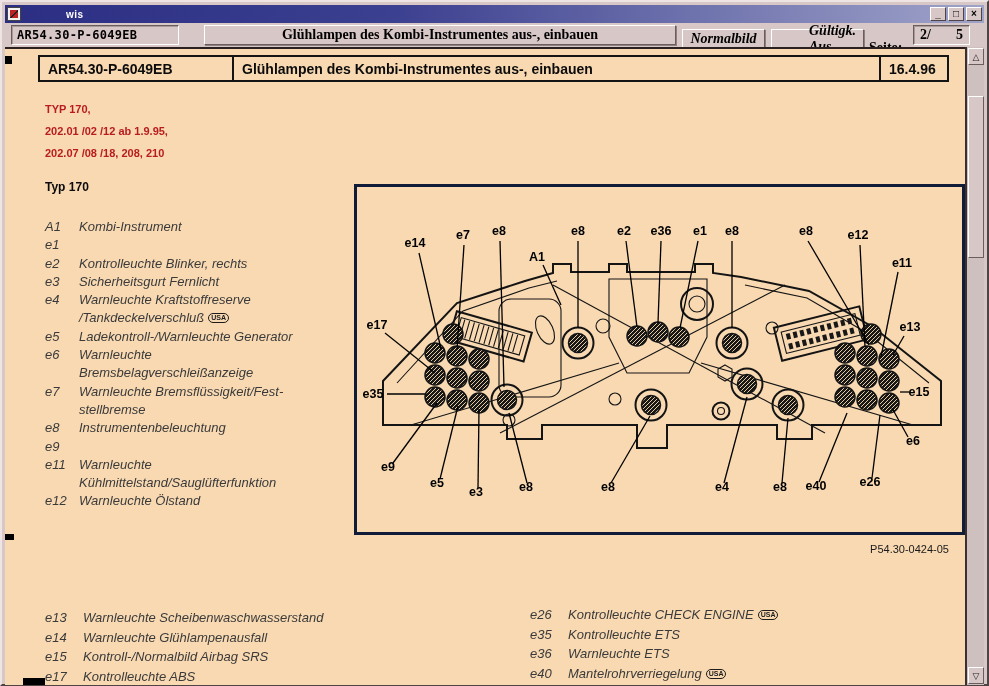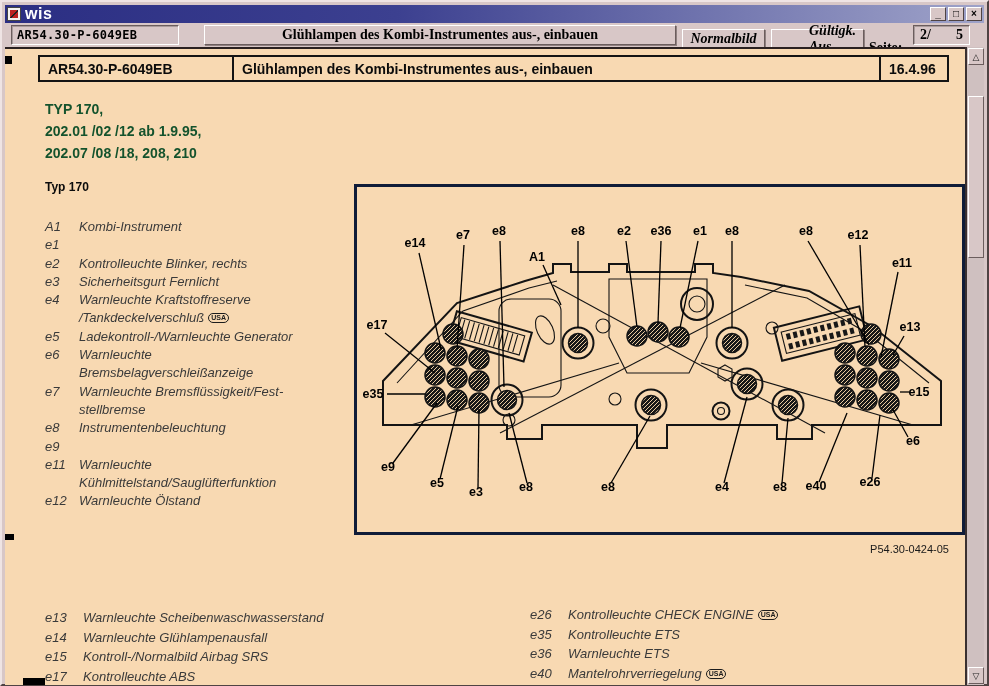--- a/index.html
+++ b/index.html
@@ -21,21 +21,21 @@
     display:flex; align-items:center; padding:0 2px; gap:4px;
   }
   .app-icon{
     width:14px; height:14px; background:#f4f2f0; border:1px solid #444;
     position:relative; flex:0 0 auto;
   }
   .app-icon::before{
     content:""; position:absolute; left:2px; top:2px; width:8px; height:8px;
     background:linear-gradient(135deg,#b22 0 45%,#222 45% 60%,#b22 60% 100%);
   }
-  .app-title{ color:#fff; font-weight:bold; font-size:16px; letter-spacing:.5px; }
+  .app-title{ color:#fff; font-weight:bold; font-size:10px; letter-spacing:.5px;margin-left:41px; }
   .win-buttons{ margin-left:auto; display:flex; gap:2px; }
   .win-btn{
     width:16px; height:14px; background:#d8c7c7; font-size:10px; line-height:11px;
     text-align:center; color:#000; font-weight:bold; cursor:default;
     border-top:1px solid #fff; border-left:1px solid #fff;
     border-right:1px solid #4f4343; border-bottom:1px solid #4f4343;
   }
 
   
   .toolbar{ position:absolute; left:3px; top:22px; right:3px; height:23px; background:#d8c7c7; }
@@ -87,21 +87,21 @@
     display:flex; border:2px solid #141414;
   }
   .doc-header .cell{
     display:flex; align-items:center; padding:0 8px;
     font-size:14px; font-weight:bold; color:#0b0b0b;
   }
   .dh-id{ width:194px; border-right:2px solid #141414; }
   .dh-title{ flex:1; border-right:2px solid #141414; }
   .dh-date{ width:66px; }
 
-  .intro{ position:absolute; left:40px; top:49px; font-size:14px; font-weight:bold; line-height:22px; color:#14532d; }
+  .intro{ position:absolute; left:40px; top:49px; font-size:11px; font-weight:bold; line-height:22px; color:#b91c1c; }
   .section-heading{ position:absolute; left:40px; top:131px; font-size:12px; font-weight:bold; color:#0b0b0b; }
 
   .legend{ font-style:italic; color:#3a3a3a; font-size:13px; }
   .legend .row{ display:flex; line-height:18.3px; }
   .legend .key{ flex:0 0 34px; }
   .legend-main{ position:absolute; left:40px; top:169px; width:305px; }
   .legend-bl{ position:absolute; left:40px; top:559px; width:330px; }
   .legend-br{ position:absolute; left:525px; top:556px; width:330px; }
   .legend-bl .row,.legend-br .row{ line-height:19.6px; }
   .legend-bl .key,.legend-br .key{ flex:0 0 38px; }

